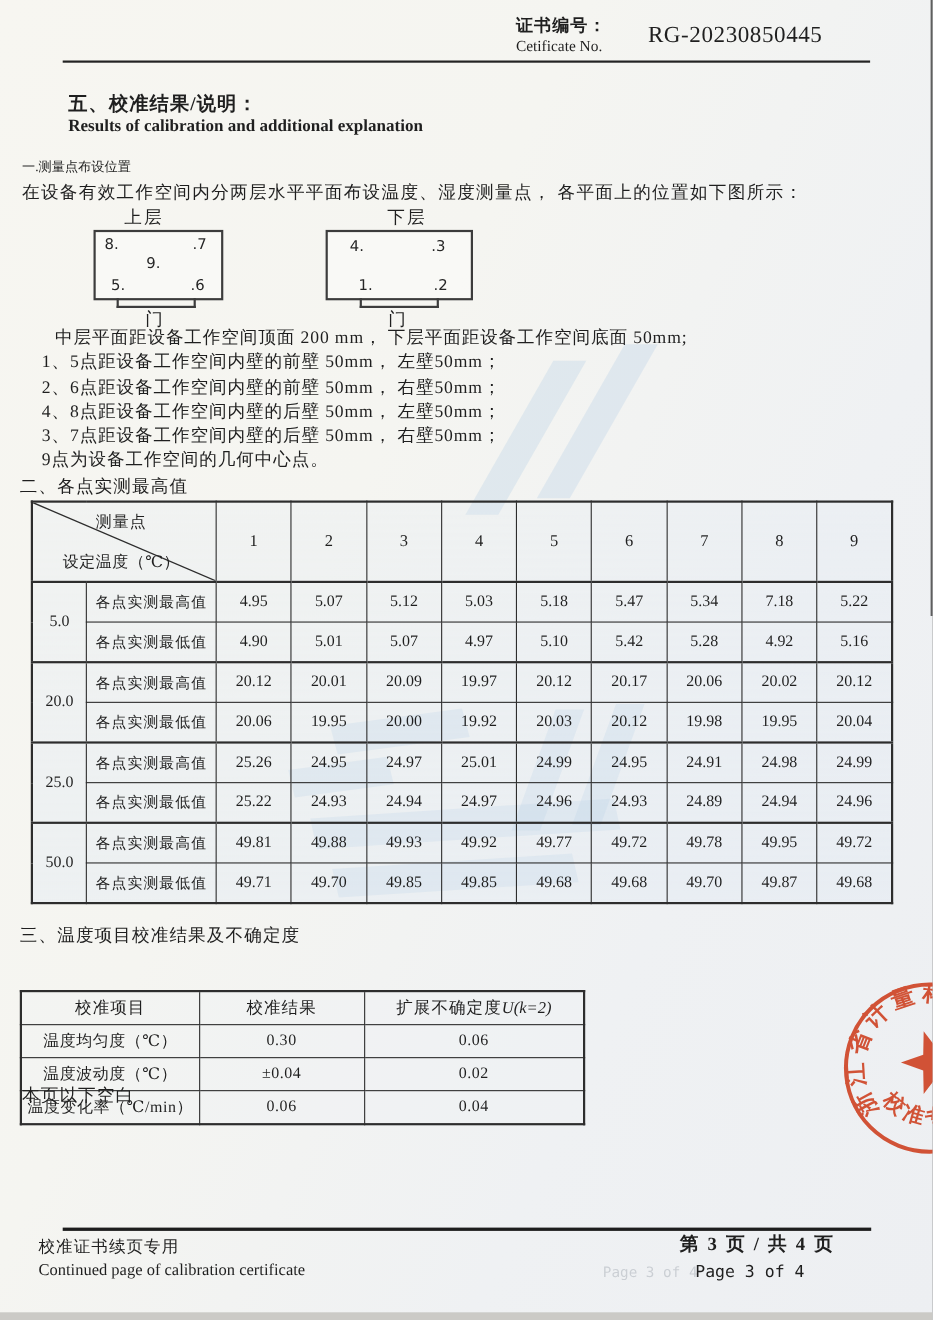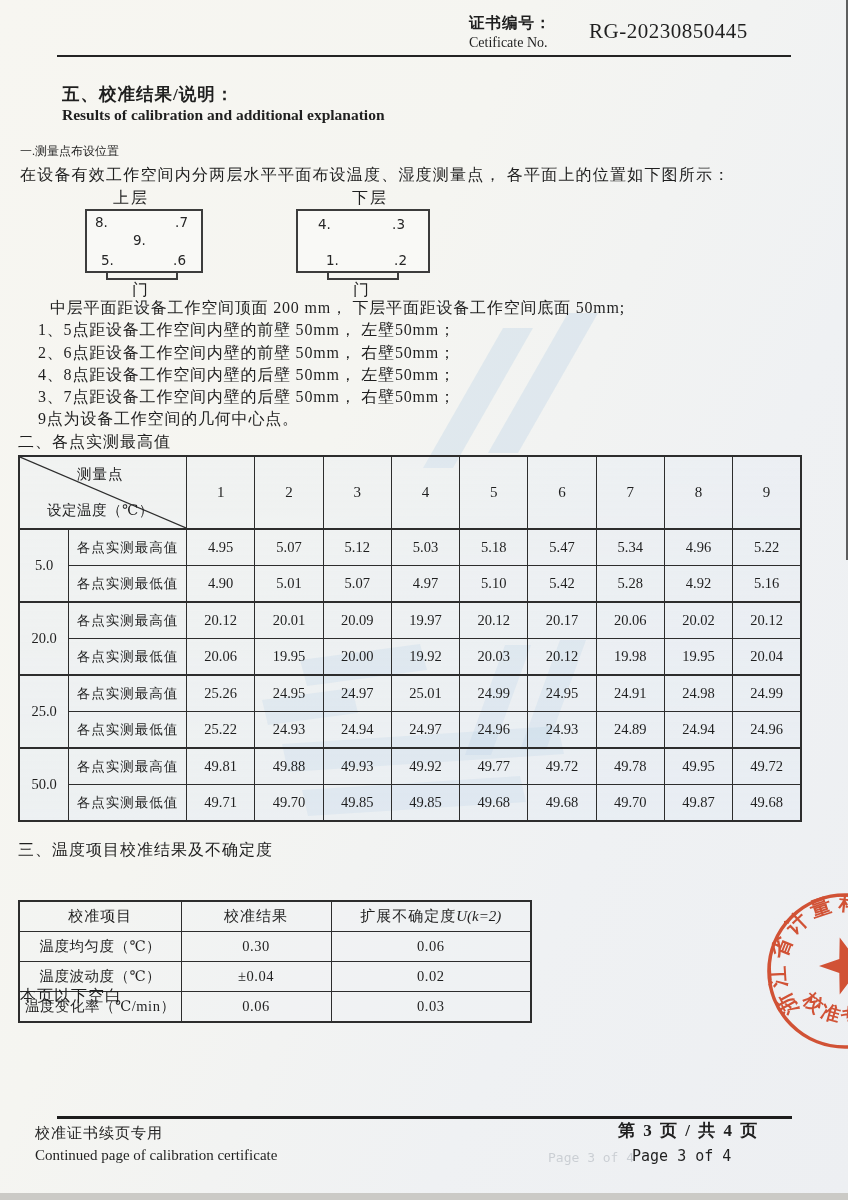--- a/index.html
+++ b/index.html
@@ -33,21 +33,21 @@
   .pt{position:absolute;font-family:"DejaVu Sans","Liberation Sans",sans-serif;font-size:13.5px;color:#262626;}
   .door{position:absolute;height:7px;border:2px solid #3c3c3c;border-top:none;}
   
   .notes{left:20px;top:297px;font-size:16px;line-height:22.3px;letter-spacing:.8px;white-space:nowrap;margin-left:18px;}
   .notes .indent{padding-left:12px;}
   
   .h-t1{left:18px;top:432px;font-size:16px;letter-spacing:1px;}
   .h-t2{left:18px;top:840px;font-size:16px;letter-spacing:1px;}
   .blank-note{left:20px;top:986px;font-size:16px;letter-spacing:1px;}
   
-  .t1{position:absolute;left:18px;top:455px;width:784px;border-collapse:collapse;table-layout:fixed;
+  .t1{position:absolute;left:28px;top:455px;width:784px;border-collapse:collapse;table-layout:fixed;
       border:2px solid #2d2d2d;background:linear-gradient(180deg,rgba(224,233,243,.22),rgba(224,233,243,.40));}
   .t1 th,.t1 td{border:1px solid #2d2d2d;text-align:center;vertical-align:middle;padding:0;}
   .t1 tr.gtop td{border-top-width:2px;}
   .t1 .hrow th{height:71px;font-size:15px;font-weight:400;}
   .t1 td{height:35px;font-size:14.5px;}
   .t1 td.lbl{font-size:13.5px;letter-spacing:1px;}
   .t1 td.sp{font-size:14.5px;}
   .corner{position:relative;}
   .corner svg{position:absolute;left:0;top:0;width:100%;height:100%;}
   .c-top{position:absolute;top:8px;left:57px;font-size:14.5px;letter-spacing:1px;}
@@ -173,21 +173,21 @@
       <tr class="gtop">
         <td class="sp" rowspan="2">5.0</td>
         <td class="lbl">各点实测最高值</td>
         <td>4.95</td>
         <td>5.07</td>
         <td>5.12</td>
         <td>5.03</td>
         <td>5.18</td>
         <td>5.47</td>
         <td>5.34</td>
-        <td>4.96</td>
+        <td>7.18</td>
         <td>5.22</td>
       </tr>
       <tr>
         <td class="lbl">各点实测最低值</td>
         <td>4.90</td>
         <td>5.01</td>
         <td>5.07</td>
         <td>4.97</td>
         <td>5.10</td>
         <td>5.42</td>
@@ -297,21 +297,21 @@
         <td>0.06</td>
       </tr>
       <tr>
         <td>温度波动度（℃）</td>
         <td>±0.04</td>
         <td>0.02</td>
       </tr>
       <tr>
         <td>温度变化率（℃/min）</td>
         <td>0.06</td>
-        <td>0.03</td>
+        <td>0.04</td>
       </tr>
     </tbody>
       </table>
 
     <div class="abs blank-note">本页以下空白</div>
 
     <div class="abs footer-rule"></div>
     <div class="abs f-left-zh">校准证书续页专用</div>
     <div class="abs f-left-en">Continued page of calibration certificate</div>
     <div class="abs ghost">Page 3 of 4</div>

